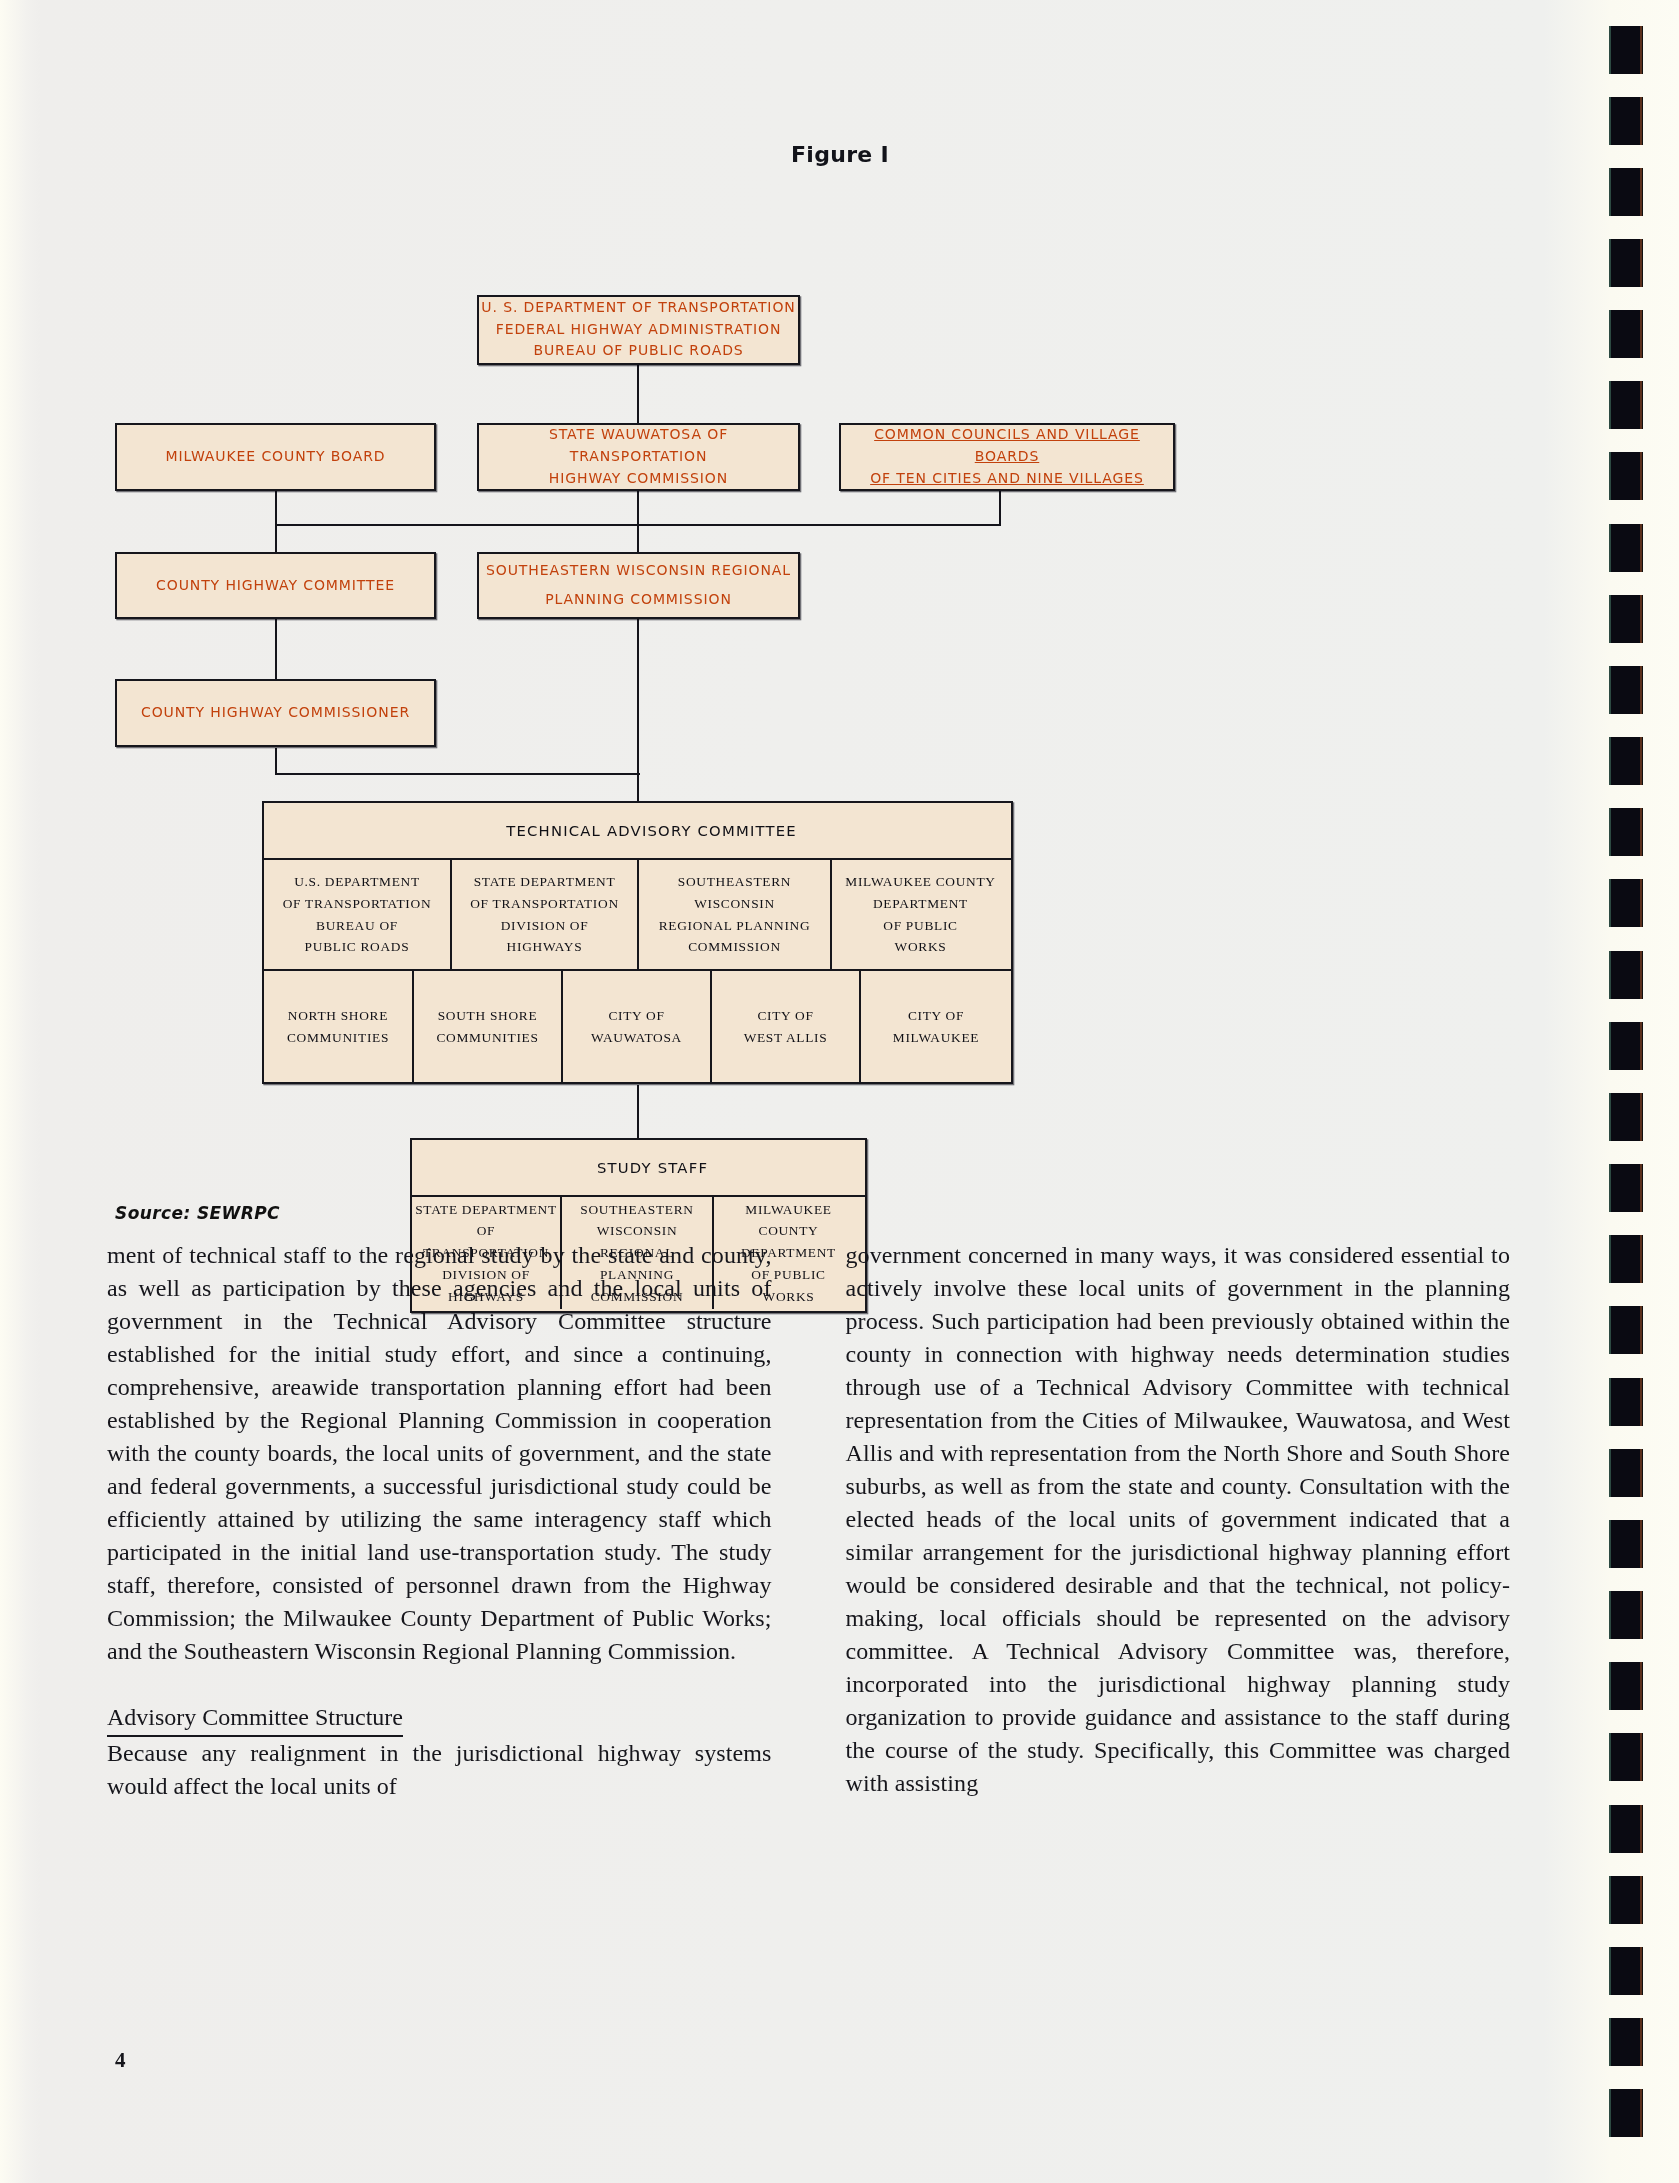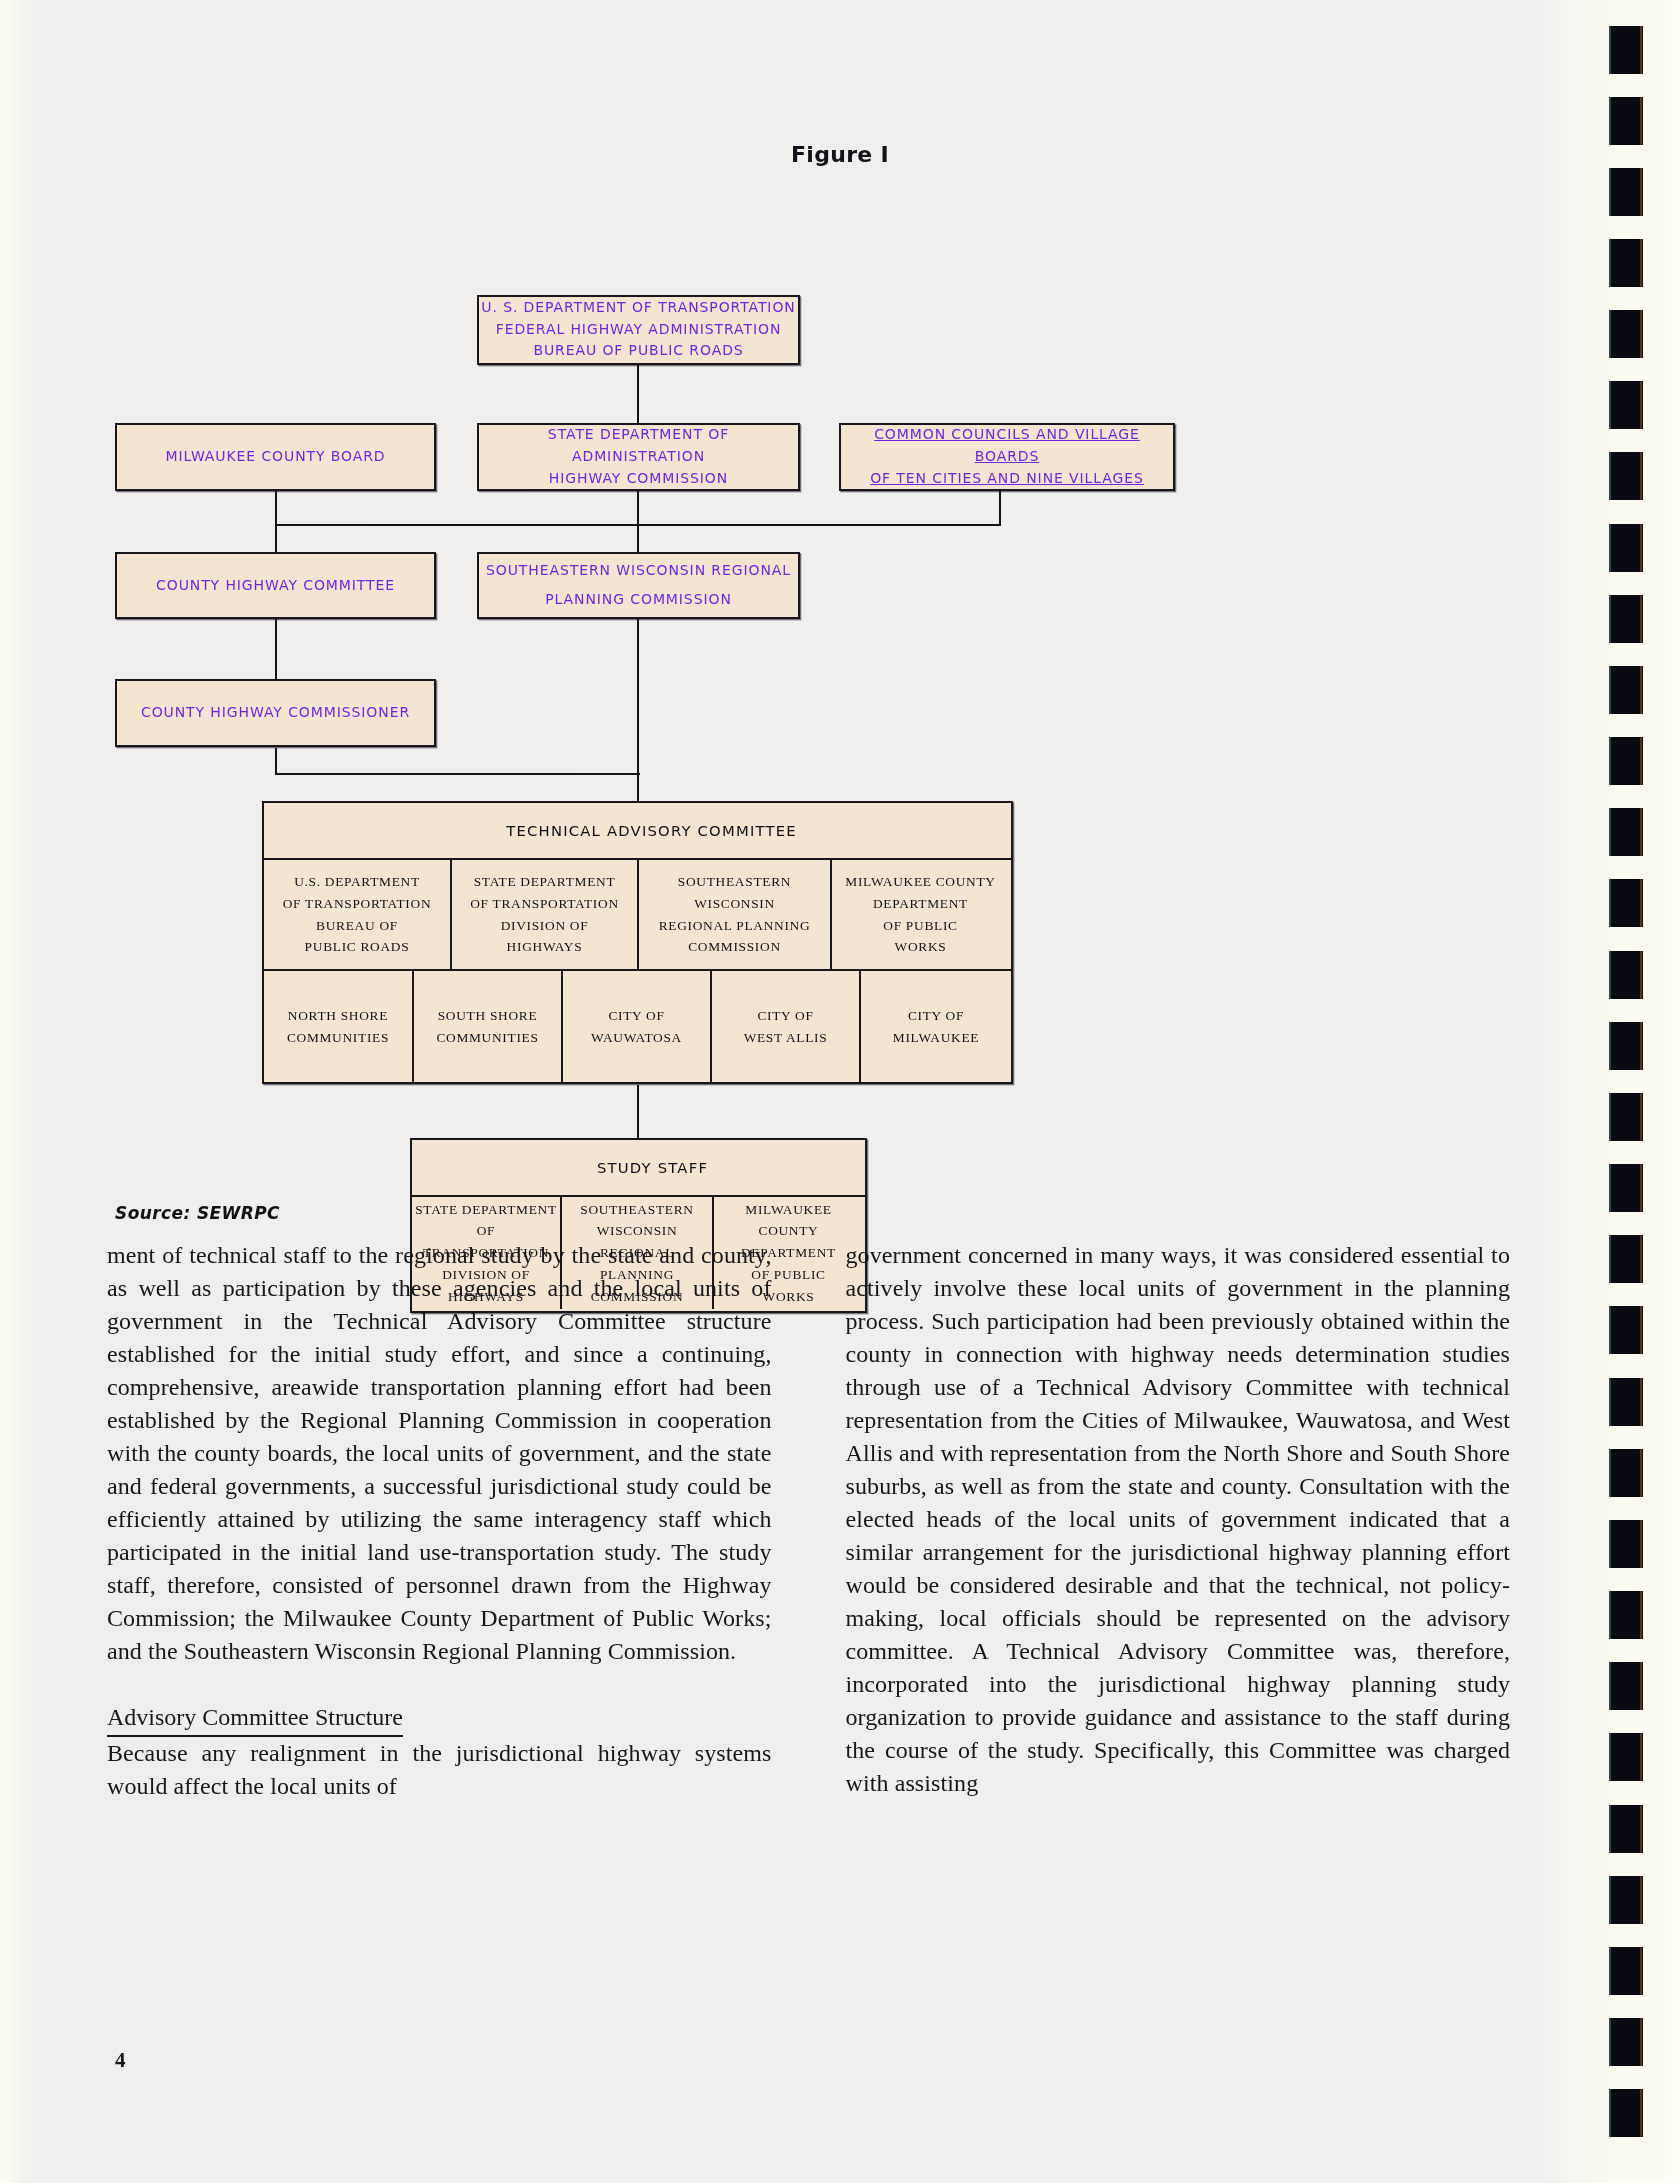--- a/index.html
+++ b/index.html
@@ -49,21 +49,21 @@
     position:absolute;left:101px;top:269px;width:1410px;height:940px;
   }
   .node{
     position:absolute;
     background:#f3e5d2;
     border:2px solid #16161c;
     box-sizing:border-box;
     box-shadow:1.3px 1.3px 0 0 rgba(10,10,20,.55);
     display:flex;flex-direction:column;align-items:center;justify-content:center;
     font-family:"DejaVu Sans", sans-serif;
-    font-size:14px;color:#6d28d9;letter-spacing:0.9px;
+    font-size:14px;color:#c2410c;letter-spacing:0.9px;
     text-align:center;line-height:1.55;
   }
   .conn{position:absolute;background:#14141b;}
   .vline{width:2px;}
   .hline{height:2px;}
   
   .group{
     position:absolute;
     border:2.7px solid #16161c;
     background:#f3e5d2;
@@ -183,21 +183,21 @@
     <div class="node" style="left:376px;top:25.5px;width:323px;height:70px;">
       <span>U. S.  DEPARTMENT  OF  TRANSPORTATION</span>
       <span>FEDERAL  HIGHWAY  ADMINISTRATION</span>
       <span>BUREAU  OF  PUBLIC  ROADS</span>
     </div>
 
     <div class="node" style="left:14px;top:154px;width:321px;height:68px;">
       <span>MILWAUKEE  COUNTY  BOARD</span>
     </div>
     <div class="node" style="left:376px;top:154px;width:323px;height:68px;">
-      <span>STATE  DEPARTMENT  OF  ADMINISTRATION</span>
+      <span>STATE  WAUWATOSA  OF  TRANSPORTATION</span>
       <span style="height:9.4px"></span>
       <span>HIGHWAY  COMMISSION</span>
     </div>
     <div class="node" style="left:738px;top:154px;width:336px;height:68px;text-decoration:underline;">
       <span>COMMON  COUNCILS  AND  VILLAGE  BOARDS</span>
       <span style="height:9.4px"></span>
       <span>OF  TEN  CITIES  AND  NINE  VILLAGES</span>
     </div>
 
     <div class="node" style="left:14px;top:283px;width:321px;height:67px;">

